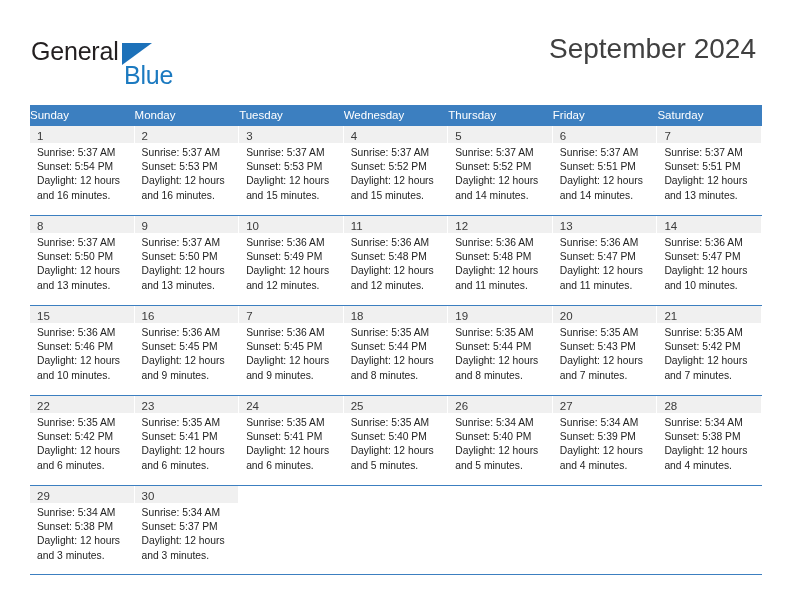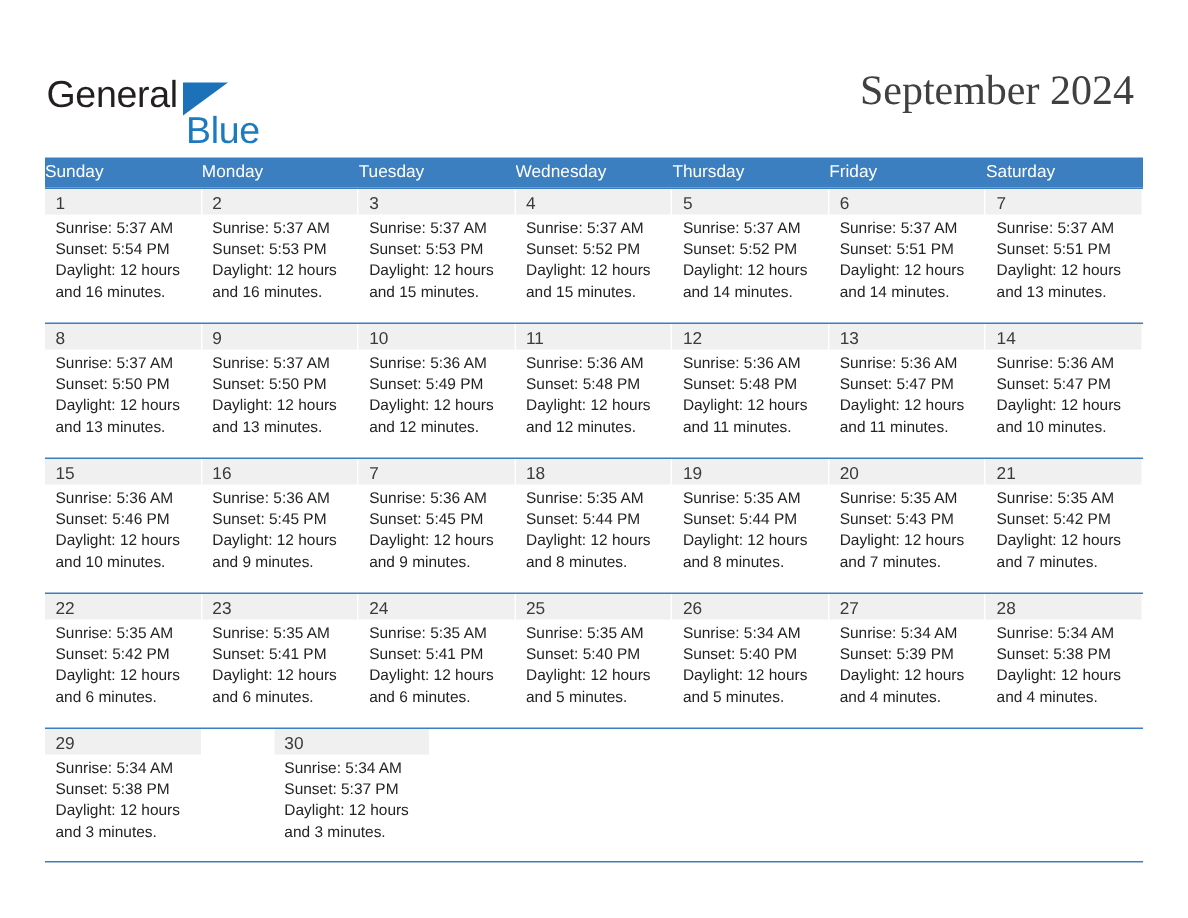--- a/index.html
+++ b/index.html
@@ -18,21 +18,21 @@
     position: relative;
     width: 792px;
     height: 612px;
     box-sizing: border-box;
   }
 
   
   .header {
     position: absolute;
     left: 0;
-    top: 16px;
+    top: 4px;
     width: 792px;
     height: 100px;
   }
   .logo {
     position: absolute;
     left: 31px;
     top: 33px;
     width: 200px;
     height: 52px;
   }
@@ -62,21 +62,20 @@
     letter-spacing: -0.2px;
     color: #1c7ac0;
     font-family: "Liberation Sans", sans-serif;
     margin-left: 32px;
   }
   .title-block {
     position: absolute;
     right: 36px;
     top: 28px;
     text-align: right;
-    font-family: Liberation Serif, serif;
   }
   .cal-title {
     font-size: 28px;
     color: #404040;
     line-height: 34px;
     font-weight: normal;
     white-space: nowrap;
   }
   .cal-subtitle {
     margin-top: 6px;
@@ -112,21 +111,20 @@
 
   .week-row {
     display: flex;
     width: 732px;
     height: 90px;
     border-top: 1.5px solid #3c7fc0;
     box-sizing: border-box;
   }
   .week-row:last-child {
     border-bottom: 1.5px solid #3c7fc0;
-    gap: 48px;
   }
 
   .day-cell {
     flex: 0 0 104.57px;
     width: 104.57px;
     box-sizing: border-box;
     position: relative;
     padding: 0;
   }
   .day-cell.filled .daynum-band {

